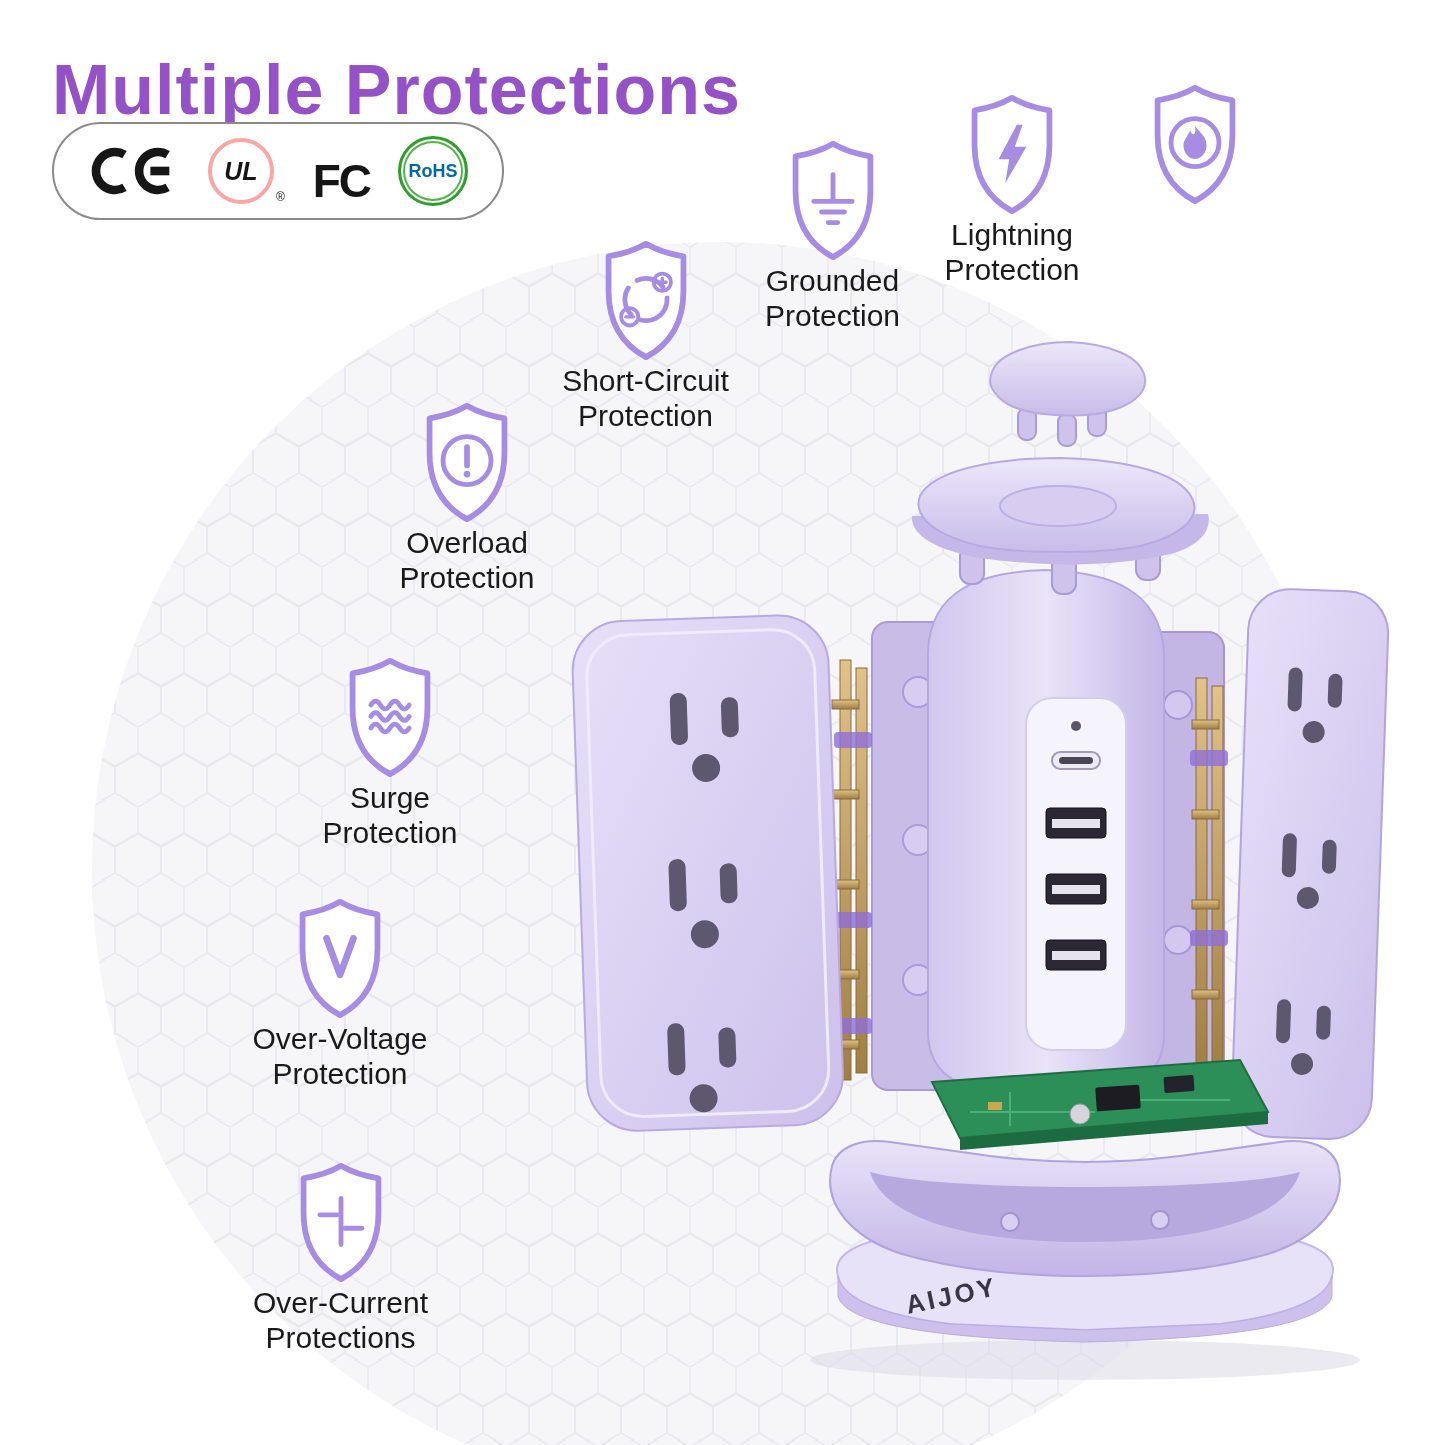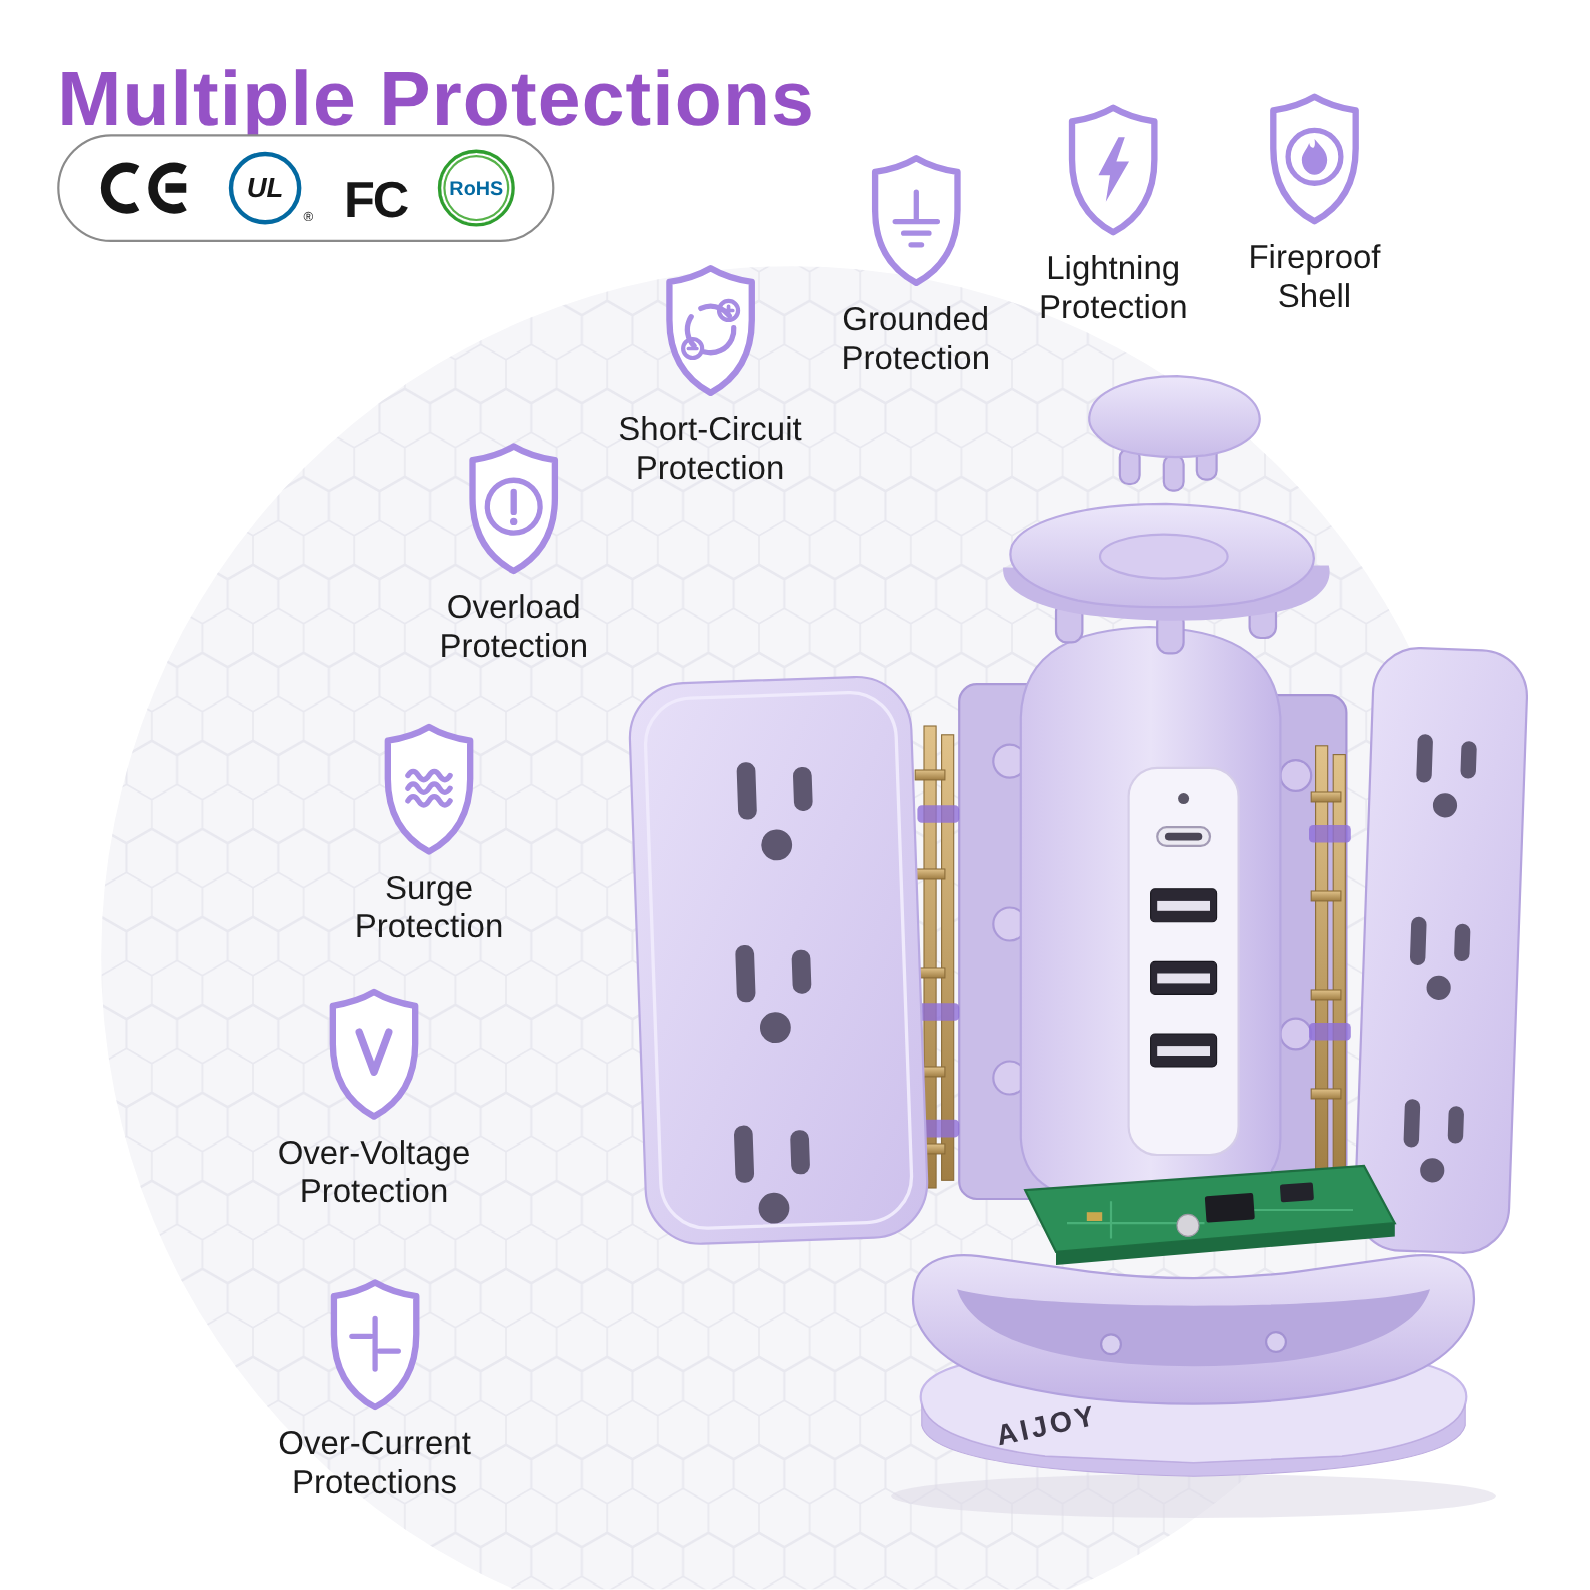--- a/index.html
+++ b/index.html
@@ -16,35 +16,35 @@
   }
 
   .cert-box{
     position:absolute;left:52px;top:122px;width:452px;height:98px;
     border:2px solid #8a8a8a;border-radius:50px;
     display:flex;align-items:center;justify-content:space-between;
     padding:0 34px;box-sizing:border-box;background:#ffffff;
   }
   .cert-item{display:flex;align-items:center;color:#161616;}
   .ul-circle{
-    width:58px;height:58px;border:4px solid #0369a1;border-radius:50%;
+    width:58px;height:58px;border:4px solid #fca5a5;border-radius:50%;
     display:flex;align-items:center;justify-content:center;
     font-weight:800;font-style:italic;font-size:25px;color:#161616;
   }
   .ul-reg{font-size:12px;align-self:flex-end;margin-left:2px;color:#161616;}
   .fcc-text{font-size:46px;font-weight:800;letter-spacing:-2px;color:#161616;margin-top:20px;}
   .rohs-circle{
     width:64px;height:64px;border:3px solid #2f9e2f;border-radius:50%;
     box-shadow:inset 0 0 0 2px #ffffff, inset 0 0 0 4px #57b24a;
     display:flex;align-items:center;justify-content:center;
     font-weight:800;font-size:18px;color:#0369a1;
   }
 
   .prot{
-    position:absolute;display:flex;flex-direction:column;align-items:center;gap:10px;
+    position:absolute;display:flex;flex-direction:column;align-items:center;
   }
   .prot-label{
     font-size:30px;line-height:1.18;color:#1a1a1a;font-weight:500;
     text-align:center;white-space:pre-line;
   }
   .shield-stroke{stroke:#a78ce3;fill:none;stroke-width:5;stroke-linecap:round;stroke-linejoin:round;}
   .shield-fill{fill:#a78ce3;}
 
   .product-wrap{position:absolute;left:540px;top:320px;}
 </style>
@@ -262,22 +262,20 @@
     <span class="cert-item fcc-text">FC</span>
     <span class="cert-item rohs-circle">RoHS</span>
   </div>
 
   <div class="prot" style="left:1105px;top:82px;width:180px;">
     <svg viewBox="0 0 100 130" width="96" height="125">
       <path class="shield-stroke" style="fill:#ffffff;stroke-width:6" d="M50 6 C62 13 76 17 89 19 L89 55 C89 89 74 111 50 124 C26 111 11 89 11 55 L11 19 C24 17 38 13 50 6 Z"></path>
       <circle class="shield-stroke" cx="50" cy="63" r="25"></circle>
       <path class="shield-fill" d="M50 46 C57 54 62 58 62 66 C62 74 56 80 50 80 C44 80 38 74 38 66 C38 60 43 56 45 50 C46 56 52 57 50 46 Z"></path>
     </svg>
-    <div class="prot-label">Fireproof
-Shell</div>
   </div>
 
   <div class="prot" style="left:922px;top:92px;width:180px;">
     <svg viewBox="0 0 100 130" width="96" height="125">
       <path class="shield-stroke" style="fill:#ffffff;stroke-width:6" d="M50 6 C62 13 76 17 89 19 L89 55 C89 89 74 111 50 124 C26 111 11 89 11 55 L11 19 C24 17 38 13 50 6 Z"></path>
       <path class="shield-fill" d="M55 34 L36 70 L47 70 L43 95 L65 57 L53 57 L61 34 Z"></path>
     </svg>
     <div class="prot-label">Lightning
 Protection</div>
   </div>

